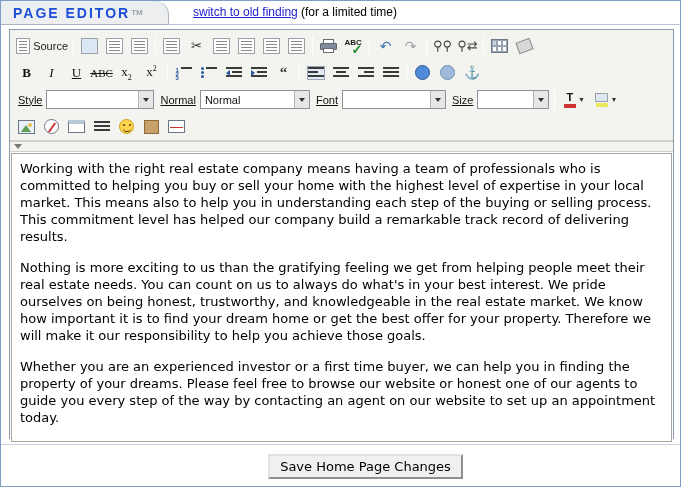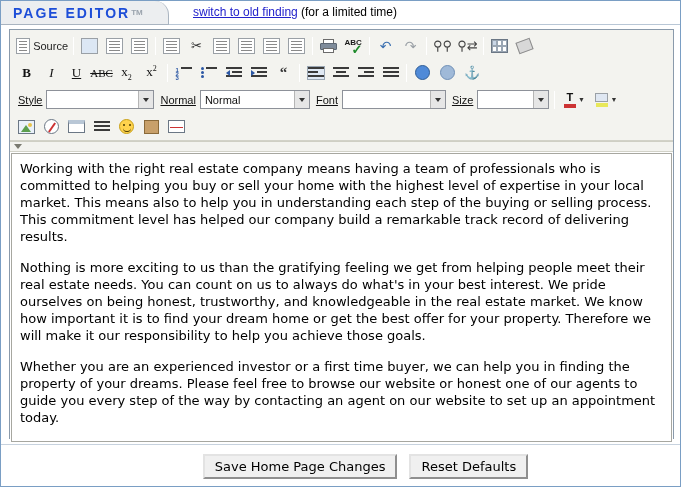--- a/index.html
+++ b/index.html
@@ -600,16 +600,15 @@
       <div class="content">
         <p>Working with the right real estate company means having a team of professionals who is committed to helping you buy or sell your home with the highest level of expertise in your local market. This means also to help you in understanding each step of the buying or selling process. This commitment level has helped our company build a remarkable track record of delivering results.</p>
         <p>Nothing is more exciting to us than the gratifying feeling we get from helping people meet their real estate needs. You can count on us to always do what's in your best interest. We pride ourselves on being honest, trustworthy, and knowledgeable in the real estate market. We know how important it is to find your dream home or get the best offer for your property. Therefore we will make it our responsibility to help you achieve those goals.</p>
         <p>Whether you are an experienced investor or a first time buyer, we can help you in finding the property of your dreams. Please feel free to browse our website or honest one of our agents to guide you every step of the way by contacting an agent on our website to set up an appointment today.</p>
       </div>
     </div>
   </div>
 
   <div class="footer">
     <button class="fbtn">Save Home Page Changes</button>
-    <button class="fbtn">Reset Defaults</button>
   </div>
 
 </div>
 
 </body></html>

